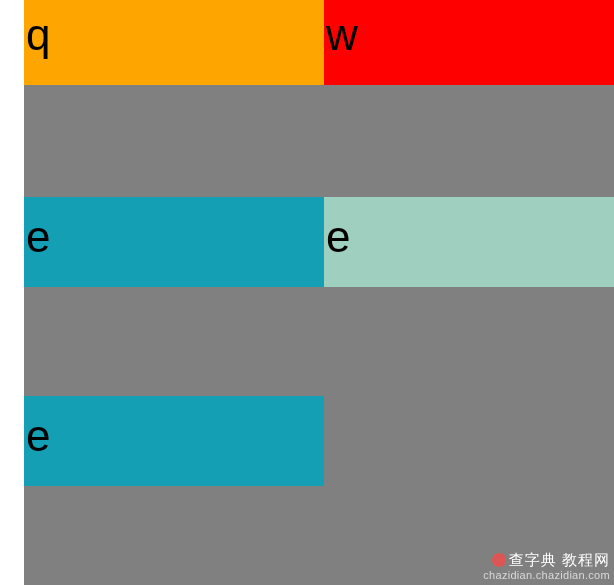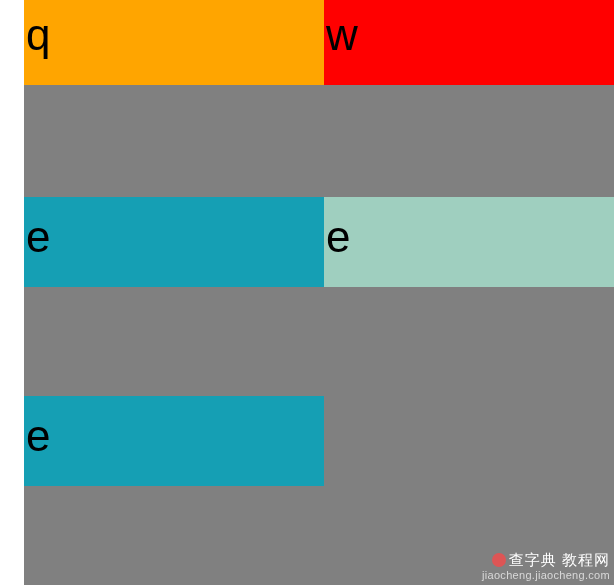--- a/index.html
+++ b/index.html
@@ -83,15 +83,15 @@
   <div class="cell c-w">w</div>
   <div class="cell c-e1">e</div>
   <div class="cell c-e2">e</div>
   <div class="cell c-e3">e</div>
 
   <div class="watermark">
     <div class="wm-line1">
       <span class="logo"></span>
       <span>查字典 教程网</span>
     </div>
-    <div class="wm-line2">jiaocheng.jiaocheng.com</div>
+    <div class="wm-line2">chazidian.chazidian.com</div>
   </div>
 </div>
 
 </body></html>

